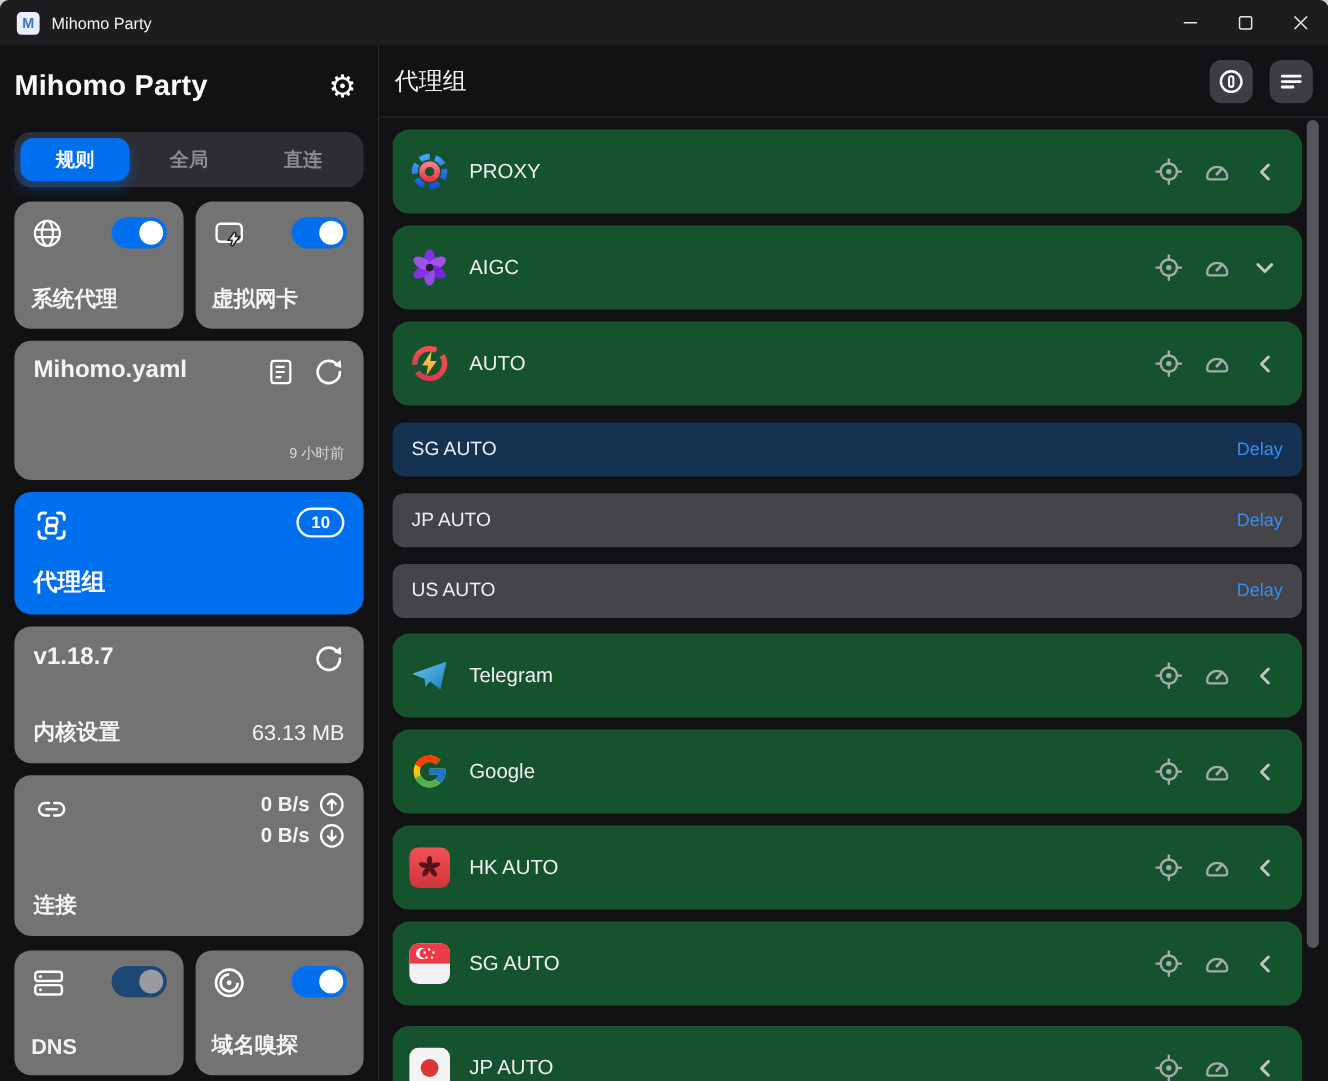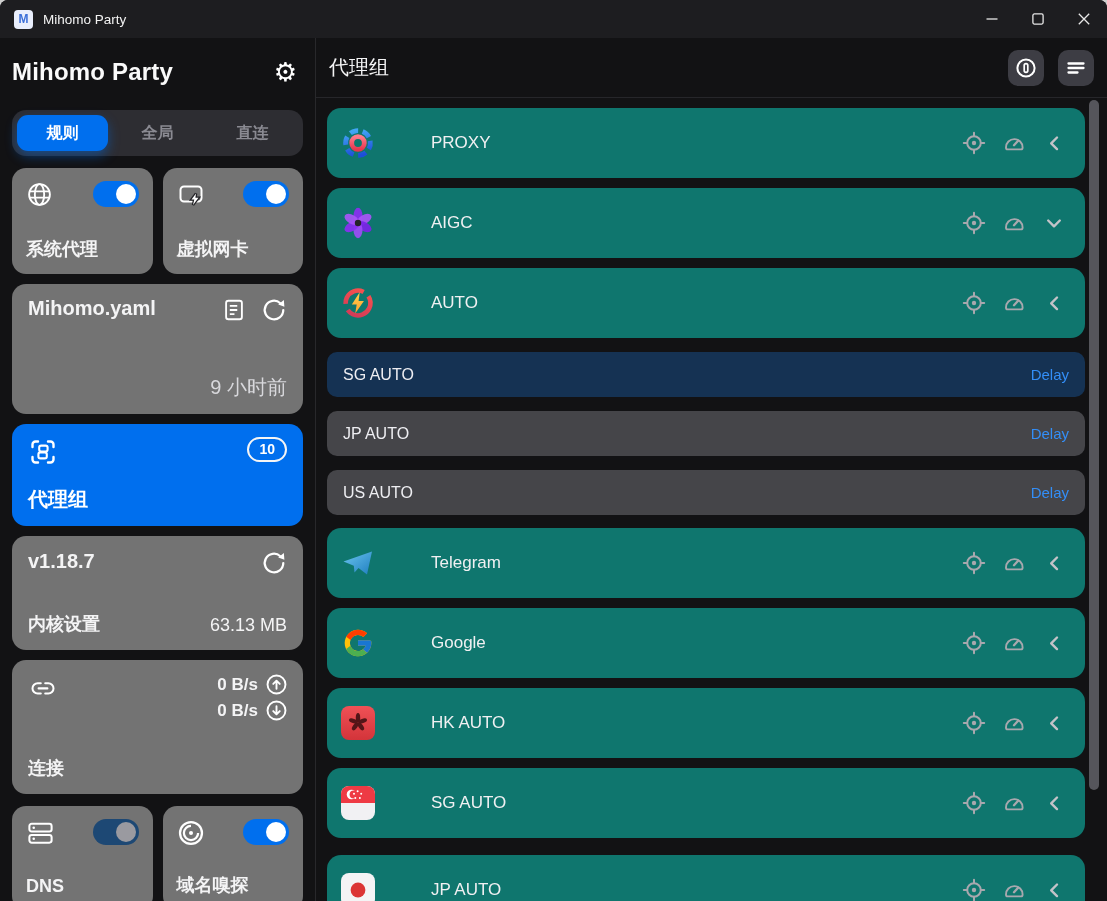--- a/index.html
+++ b/index.html
@@ -32,47 +32,47 @@
   .card{background:#737373;border-radius:14px;}
   .half{flex:1;height:106px;padding:13px 14px;display:flex;flex-direction:column;justify-content:space-between;}
   .half.short{height:104px;}
   .card-top{display:flex;align-items:flex-start;justify-content:space-between;}
   .card-label{font-size:18px;font-weight:700;color:#f4f4f5;}
   .icon-w{color:#fff;display:flex;}
   .toggle{width:46px;height:26px;border-radius:13px;background:#006fee;position:relative;flex:0 0 46px;cursor:pointer;}
   .toggle .knob{position:absolute;top:3px;right:3px;width:20px;height:20px;border-radius:50%;background:#fff;}
   .toggle.muted{background:#1d4874;}
   .toggle.muted .knob{background:#9a9aa0;}
-  .profile-card{margin-top:10px;height:130px;padding:13px 16px;display:flex;flex-direction:column;justify-content:space-between;text-align:center;}
+  .profile-card{margin-top:10px;height:116px;padding:13px 16px;display:flex;flex-direction:column;justify-content:space-between;text-align:center;}
   .profile-top{display:flex;align-items:flex-start;justify-content:space-between;}
   .profile-name{font-size:20px;font-weight:700;color:#f4f4f5;}
   .profile-actions{display:flex;gap:14px;}
   .flat-btn{background:none;border:0;padding:0;color:#fff;display:flex;cursor:pointer;}
-  .profile-time{align-self:flex-end;font-size:20px;color:#d8d8dc;}
+  .profile-time{align-self:flex-end;font-size:12px;color:#d8d8dc;}
   .groups-card{margin-top:10px;height:102px;background:#006fee;border-radius:14px;padding:13px 16px;
                display:flex;flex-direction:column;justify-content:space-between;cursor:pointer;}
   .badge{border:2px solid #f5f5f5;color:#fff;border-radius:999px;font-size:14px;font-weight:700;padding:2px 10px;line-height:17px;}
   .groups-label{font-size:20px;font-weight:700;color:#fff;}
   .core-card{margin-top:10px;height:114px;padding:14px 16px;display:flex;flex-direction:column;justify-content:space-between;}
   .core-top{display:flex;align-items:flex-start;justify-content:space-between;}
   .version{font-size:20px;font-weight:700;color:#f4f4f5;}
   .core-bottom{display:flex;justify-content:space-between;align-items:flex-end;}
   .core-mem{font-size:18px;font-weight:400;color:#f4f4f5;}
   .conn-card{margin-top:10px;height:134px;padding:14px 16px;display:flex;flex-direction:column;justify-content:space-between;cursor:pointer;}
   .conn-top{display:flex;align-items:flex-start;justify-content:space-between;}
   .speeds{display:flex;flex-direction:column;gap:5px;align-items:flex-end;}
   .speed-row{display:flex;align-items:center;gap:8px;color:#f4f4f5;font-size:17px;font-weight:600;}
   
   .main-header{height:60px;display:flex;align-items:center;justify-content:space-between;padding:0 13px;border-bottom:1px solid #26262a;}
   .main-title{font-size:20px;font-weight:500;color:#f4f4f5;margin:0;}
   .hdr-btns{display:flex;gap:14px;}
   .hdr-btn{width:36px;height:36px;border-radius:10px;background:#3d3d44;border:0;display:flex;align-items:center;justify-content:center;
            color:#fff;cursor:pointer;}
   .main-list{position:absolute;top:60px;left:11px;right:22px;bottom:0;overflow:hidden;padding-top:10px;}
-  .grow{height:70px;background:#0f766e;border-radius:14px;display:flex;align-items:center;padding:0 14px;margin-top:10px;cursor:pointer;gap:40px;}
+  .grow{height:70px;background:#14532d;border-radius:14px;display:flex;align-items:center;padding:0 14px;margin-top:10px;cursor:pointer;}
   .grow.first{margin-top:0;}
   .gicon{width:34px;height:34px;flex:0 0 34px;display:flex;align-items:center;justify-content:center;}
   .gname{margin-left:16px;font-size:17px;font-weight:500;color:#f0f0f2;flex:1;}
   .gactions{display:flex;align-items:center;gap:6px;}
   .iconbtn{width:34px;height:34px;background:none;border:0;display:flex;align-items:center;justify-content:center;color:#a8a8ae;cursor:pointer;padding:0;}
   .prow{height:45px;border-radius:10px;background:#454549;display:flex;align-items:center;justify-content:space-between;
         padding:0 16px;cursor:pointer;}
   .prow.sel{background:#153253;}
   .pname{font-size:16px;color:#eeeef2;}
   .delay-btn{background:none;border:0;color:#338ef7;font-size:15px;font-weight:500;cursor:pointer;padding:0;}

